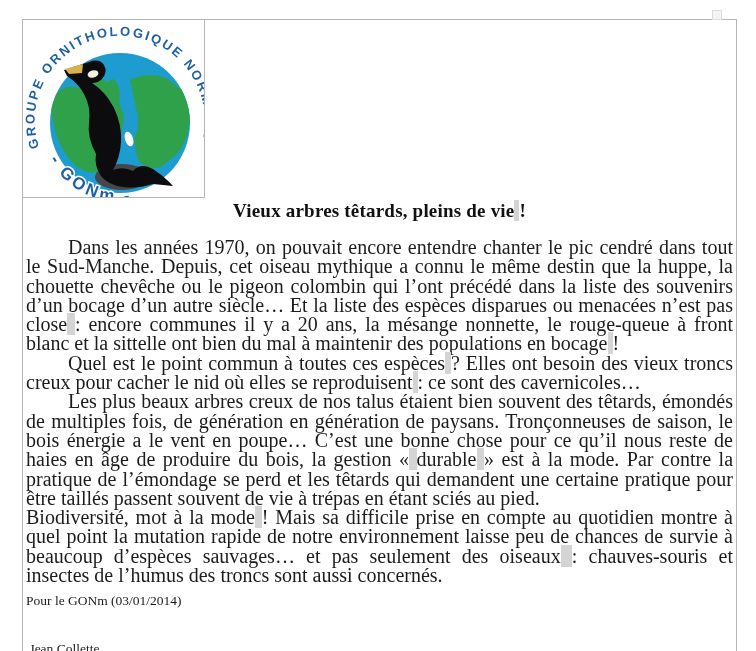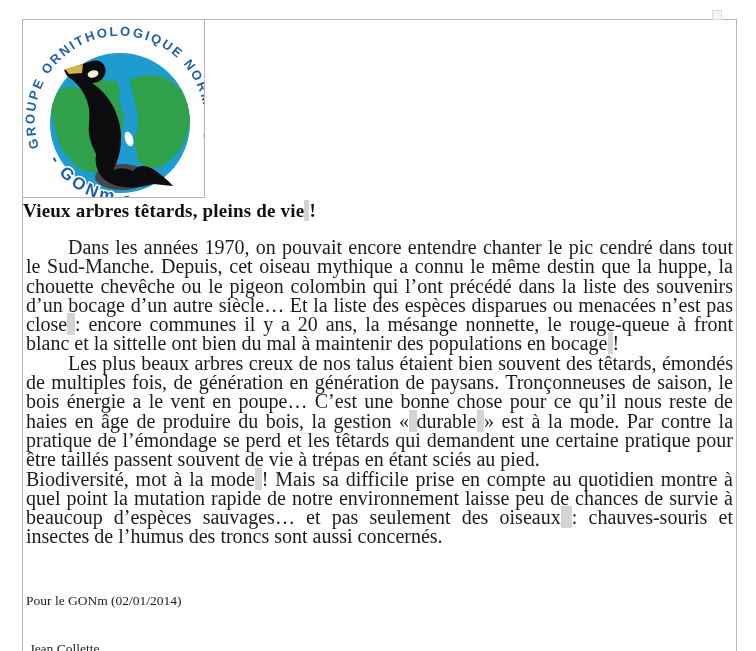--- a/index.html
+++ b/index.html
@@ -33,21 +33,21 @@
     border-right: 1px solid #b5b5b5;
     border-bottom: 1px solid #b5b5b5;
     box-sizing: content-box;
     background: #ffffff;
   }
   .logo-cell svg { display: block; }
   .doc-title {
     position: absolute;
     top: 180px; left: 0; right: 0;
     margin: 0;
-    text-align: left;
+    text-align: center;
     font-size: 19px;
     font-weight: bold;
     letter-spacing: 0.2px;
     color: #111111;
   }
   .article {
     position: absolute;
     top: 218px; left: 3px; right: 3px;
     font-size: 20px;
     line-height: 19.3px;
@@ -106,26 +106,27 @@
       <text font-family="Liberation Sans, sans-serif" font-size="17" font-weight="bold" letter-spacing="3" stroke="#ffffff" stroke-width="3" paint-order="stroke" fill="#1f5fa8">
         <textPath href="#gonmPath" startOffset="50%" text-anchor="middle">- GONm -</textPath>
       </text>
     </svg>
   </div>
 
   <h1 class="doc-title" id="doc-title"><span>Vieux arbres têtards, pleins de vie</span><span class="nbsp-hl">&nbsp;</span><span>!</span></h1>
 
   <div class="article" id="article">
       <p class="indent"><span>Dans les années 1970, on pouvait encore entendre chanter le pic cendré dans tout le Sud-Manche. Depuis, cet oiseau mythique a connu le même destin que la huppe, la chouette chevêche ou le pigeon colombin qui l’ont précédé dans la liste des souvenirs d’un bocage d’un autre siècle… Et la liste des espèces disparues ou menacées n’est pas close</span><span class="nbsp-hl">&nbsp;</span><span>: encore communes il y a 20 ans, la mésange nonnette, le rouge-queue à front blanc et la sittelle ont bien du mal à maintenir des populations en bocage</span><span class="nbsp-hl">&nbsp;</span><span>!</span></p>
+      <p class="indent"><span>Quel est le point commun à toutes ces espèces</span><span class="nbsp-hl">&nbsp;</span><span>? Elles ont besoin des vieux troncs creux pour cacher le nid où elles se reproduisent</span><span class="nbsp-hl">&nbsp;</span><span>: ce sont des cavernicoles…</span></p>
       <p class="indent"><span>Les plus beaux arbres creux de nos talus étaient bien souvent des têtards, émondés de multiples fois, de génération en génération de paysans. Tronçonneuses de saison, le bois énergie a le vent en poupe… C’est une bonne chose pour ce qu’il nous reste de haies en âge de produire du bois, la gestion «</span><span class="nbsp-hl">&nbsp;</span><span>durable</span><span class="nbsp-hl">&nbsp;</span><span>» est à la mode. Par contre la pratique de l’émondage se perd et les têtards qui demandent une certaine pratique pour être taillés passent souvent de vie à trépas en étant sciés au pied.</span></p>
       <p class=""><span>Biodiversité, mot à la mode</span><span class="nbsp-hl">&nbsp;</span><span>! Mais sa difficile prise en compte au quotidien montre à quel point la mutation rapide de notre environnement laisse peu de chances de survie à beaucoup d’espèces sauvages… et pas seulement des oiseaux</span><span class="nbsp-hl">&nbsp;</span><span>: chauves-souris et insectes de l’humus des troncs sont aussi concernés.</span></p>
     </div>
 
   <div class="footer">
-    <div>Pour le GONm (02/01/2014)</div>
+    <div>Pour le GONm (03/01/2014)</div>
     <div> Jean Collette</div>
     
     
   </div>
 
 </div>
 
 <div class="table-handle"></div>
 
 </body></html>

